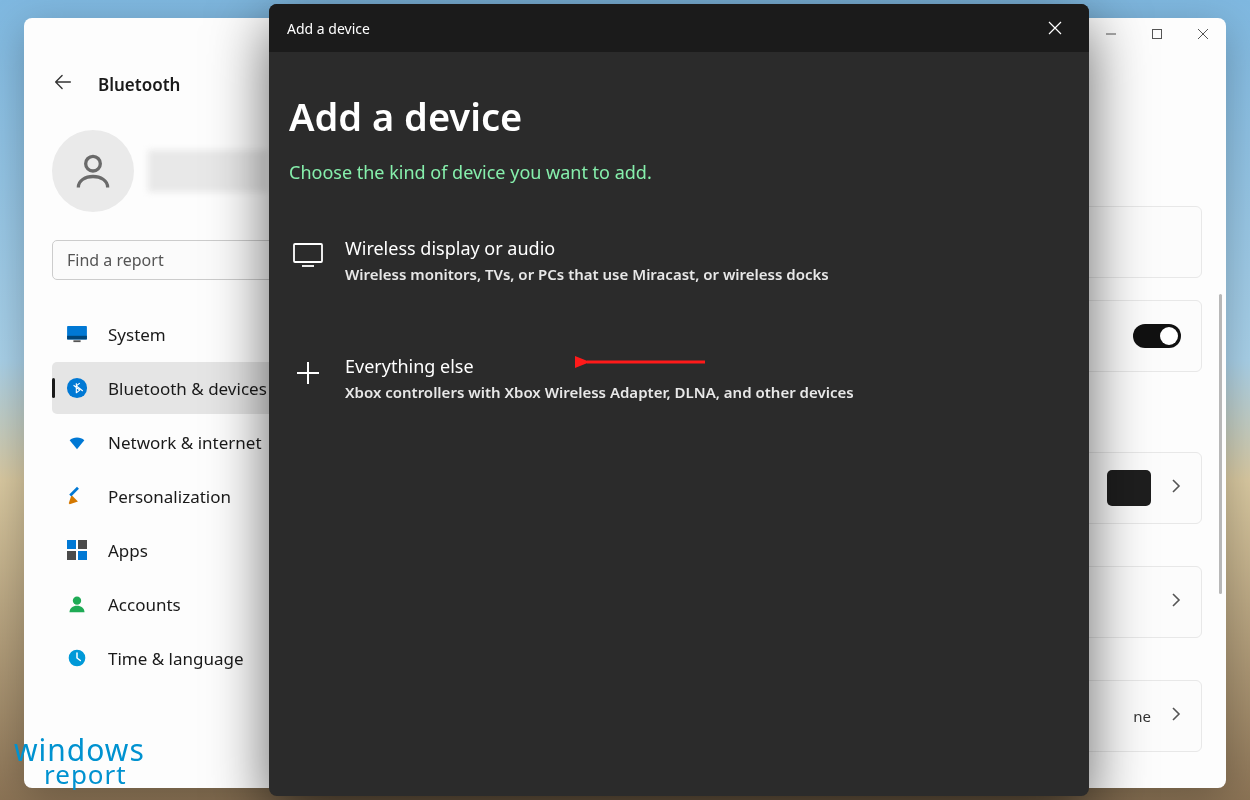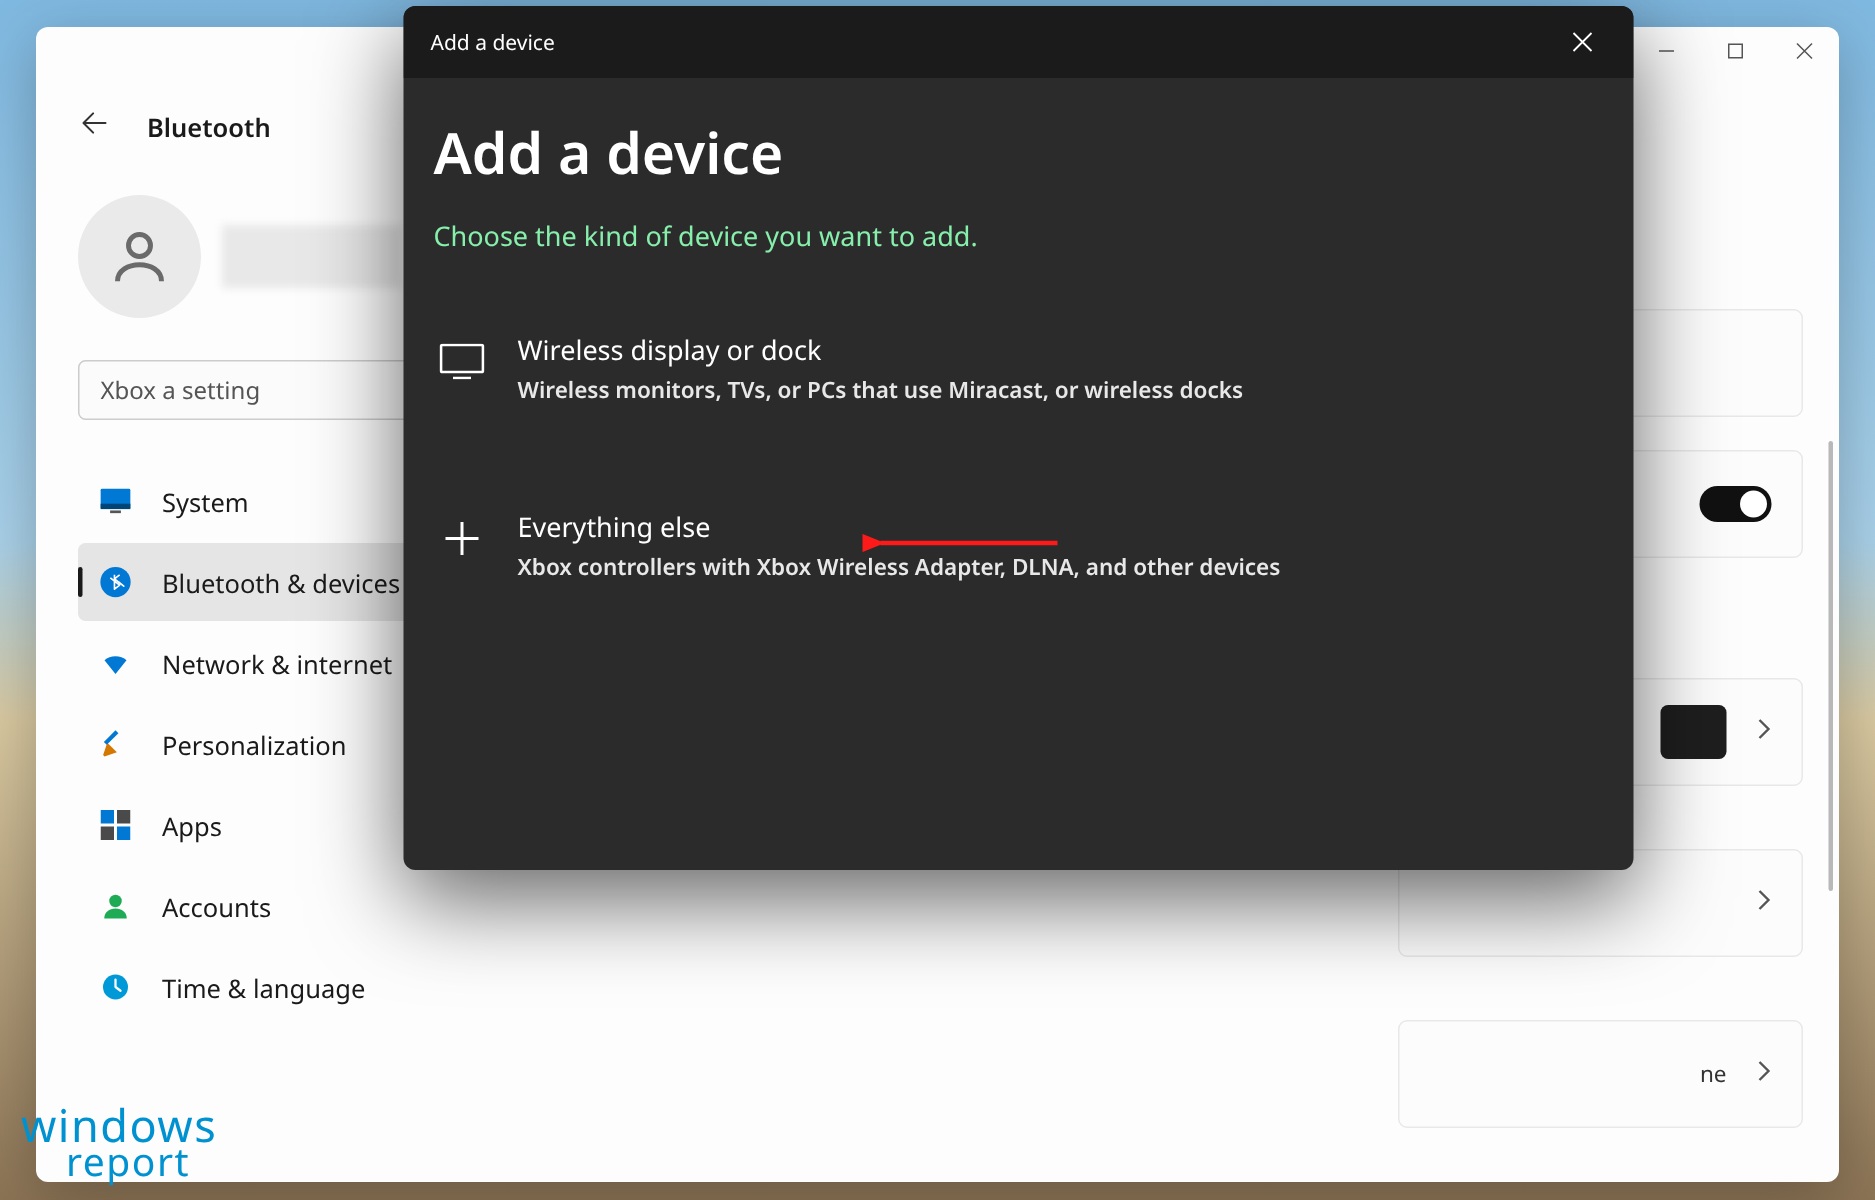--- a/index.html
+++ b/index.html
@@ -130,28 +130,29 @@
 
   .vscroll {
     position: absolute; right: 4px; top: 276px; width: 3px; height: 300px;
     background: #b8b8b8; border-radius: 2px;
   }
 
   
   .modal {
     position: absolute;
     left: 269px; top: 4px;
-    width: 820px; height: 576px;
+    width: 820px; height: 792px;
     background: #2b2b2b;
     border-radius: 8px;
     box-shadow: 0 20px 60px rgba(0,0,0,0.6);
     color: #fff;
     display: flex;
     flex-direction: column;
     overflow: hidden;
+    gap: 14px;
   }
   .modal-head {
     height: 48px;
     display: flex; align-items: center; justify-content: space-between;
     padding: 0 14px 0 18px;
     background: #1b1b1b;
   }
   .modal-head-title { font-size: 14px; font-weight: 400; }
   .modal-close {
     width: 40px; height: 40px;
@@ -234,21 +235,21 @@
         <div class="avatar">
           <svg width="44" height="44" viewBox="0 0 24 24" fill="none" stroke="#6a6a6a" stroke-width="1.8">
               <circle cx="12" cy="8" r="4"></circle>
               <path d="M4 21c0-4 4-6 8-6s8 2 8 6"></path>
             </svg>
         </div>
         <div class="profile-name"></div>
       </div>
 
       <div class="search-box">
-        <span>Xbox a setting</span>
+        <span>Find a report</span>
       </div>
 
       <ul class="nav-list">
         <li class="nav-item">
           <span class="nav-icon">
             <svg width="22" height="18" viewBox="0 0 24 20">
                 <rect x="1" y="1" width="22" height="15" rx="1" fill="#0078d4"></rect>
                 <rect x="1" y="12" width="22" height="4" fill="#004578"></rect>
                 <rect x="8" y="17" width="8" height="2" fill="#555"></rect>
               </svg>
@@ -362,21 +363,21 @@
 
 
     <div class="option">
       <div class="opt-icon">
         <svg width="30" height="24" viewBox="0 0 30 24" fill="none" stroke="#fff" stroke-width="1.8">
             <rect x="1" y="1" width="28" height="18" rx="1"></rect>
             <line x1="9" y1="23" x2="21" y2="23"></line>
           </svg>
       </div>
       <div class="opt-text">
-        <div class="opt-title">Wireless display or dock</div>
+        <div class="opt-title">Wireless display or audio</div>
         <div class="opt-desc">Wireless monitors, TVs, or PCs that use Miracast, or wireless docks</div>
       </div>
     </div>
 
     <div class="option">
       <div class="opt-icon">
         <svg width="26" height="26" viewBox="0 0 26 26" fill="none" stroke="#fff" stroke-width="2">
             <line x1="13" y1="2" x2="13" y2="24"></line>
             <line x1="2" y1="13" x2="24" y2="13"></line>
           </svg>

